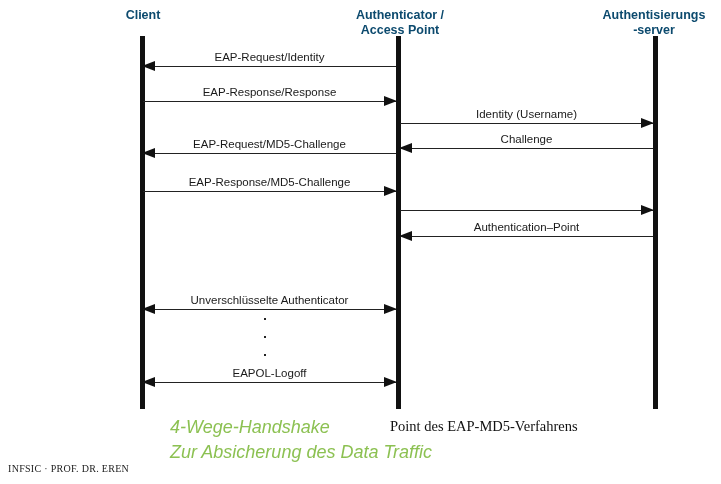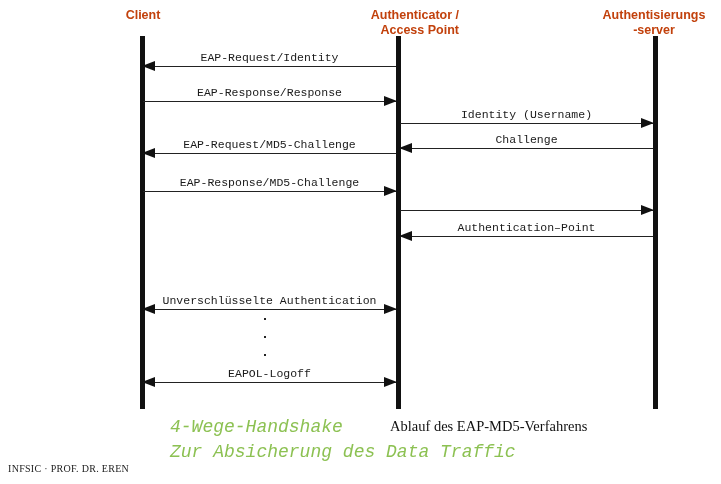--- a/index.html
+++ b/index.html
@@ -21,45 +21,44 @@
     width: 721px;
     height: 484px;
   }
 
   
   .participant-header {
     position: absolute;
     text-align: center;
     font-weight: bold;
     font-size: 12.5px;
-    color: #c2410c;
+    color: #0c4a6e;
     line-height: 15px;
     white-space: pre-line;
   }
   #hdr-client   { left: 93px;  top: 8px;  width: 100px; }
-  #hdr-auth     { left: 341px; top: 8px;  width: 118px; text-align: right; }
+  #hdr-auth     { left: 341px; top: 8px;  width: 118px; }
   #hdr-server   { left: 588px; top: 8px;  width: 132px; }
 
   
   .lifeline {
     position: absolute;
     width: 5px;
     background: #111111;
     top: 36px;
     height: 373px;
   }
   #lifeline-client { left: 140px; }
   #lifeline-auth   { left: 396px; }
   #lifeline-server { left: 653px; }
 
   
   .msg {
     position: absolute;
     height: 20px;
-    font-family: Liberation Mono, monospace;
   }
   .msg .msg-label {
     position: absolute;
     left: 0;
     right: 0;
     bottom: 3px;
     text-align: center;
     font-size: 11.5px;
     color: #1a1a1a;
     line-height: 13px;
@@ -97,21 +96,21 @@
     height: 2px;
     background: #222222;
     margin: 0 auto 16px auto;
   }
 
   
   #green-note {
     position: absolute;
     left: 170px;
     top: 415px;
-    font-family: Liberation Mono, monospace;
+    font-family: Liberation Sans, sans-serif;
     font-style: italic;
     font-size: 18px;
     line-height: 25px;
     color: #8CC152;
     white-space: pre-line;
   }
   #caption {
     position: absolute;
     left: 390px;
     top: 418px;
@@ -188,37 +187,37 @@
   </div>
 
   <div class="msg" style="left:400px; width:253px; top:217px;">
     <div class="msg-label">Authentication–Point</div>
     <div class="msg-line"></div>
     <div class="arrowhead left"></div>
   </div>
 
 
   <div class="msg" style="left:143px; width:253px; top:290px;">
-    <div class="msg-label">Unverschlüsselte Authentication</div>
+    <div class="msg-label">Unverschlüsselte Authenticator</div>
     <div class="msg-line"></div>
     <div class="arrowhead left"></div>
     <div class="arrowhead right"></div>
   </div>
 
   <div id="ellipsis">
     <div class="dot"></div>
     <div class="dot"></div>
     <div class="dot"></div>
   </div>
 
   <div class="msg" style="left:143px; width:253px; top:363px;">
     <div class="msg-label">EAPOL-Logoff</div>
     <div class="msg-line"></div>
     <div class="arrowhead left"></div>
     <div class="arrowhead right"></div>
   </div>
 
   <div id="green-note">4-Wege-Handshake
 Zur Absicherung des Data Traffic</div>
-  <div id="caption">Ablauf des EAP-MD5-Verfahrens</div>
+  <div id="caption">Point des EAP-MD5-Verfahrens</div>
   <div id="footer">INFSIC · PROF. DR. EREN</div>
 
 </div>
 
 </body></html>

